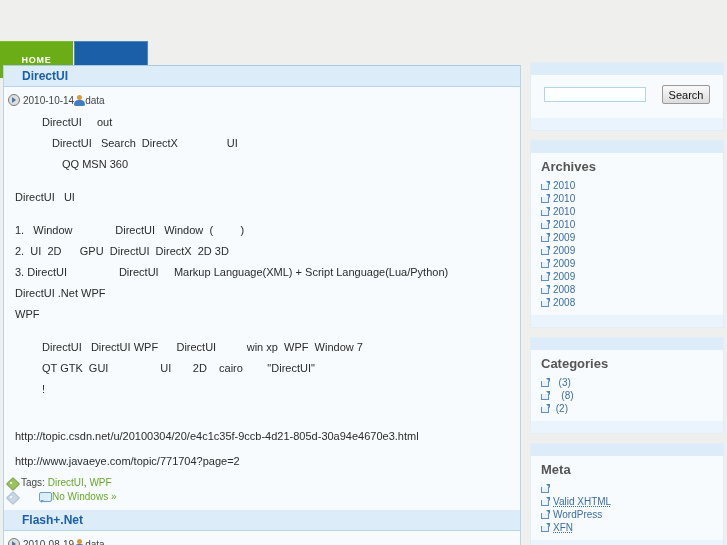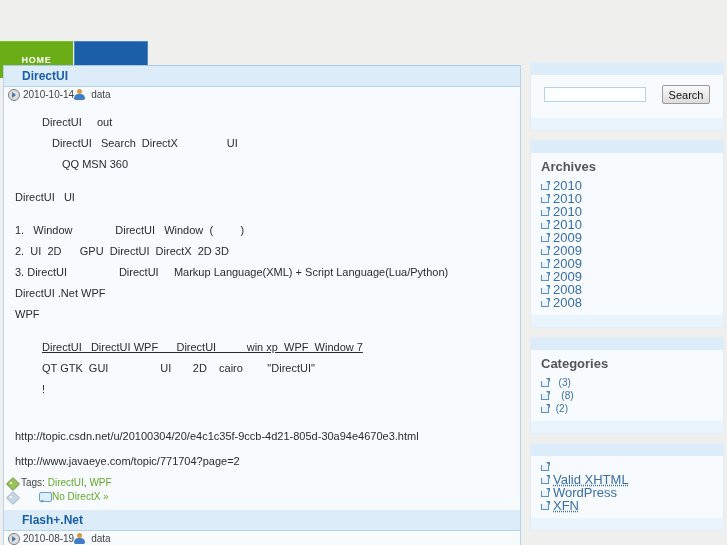--- a/index.html
+++ b/index.html
@@ -85,28 +85,28 @@
     align-items: center;
   }
   .post-title {
     font-size: 12px;
     font-weight: bold;
     color: #1a5fa8;
     text-decoration: none;
   }
   .post-meta {
     display: flex;
-    align-items: flex-start;
+    align-items: flex-end;
     height: 17px;
     padding: 2px 0 0 4px;
     font-size: 10px;
     color: #444;
   }
   .post-meta .date { margin-left: 3px; }
-  .post-meta .author { margin-left: 6px; }
+  .post-meta .author { }
 
   .icon-clock {
     width: 10px; height: 10px;
     border-radius: 50%;
     border: 1px solid #7b7b7b;
     background: #dfdfdf;
     display: inline-block;
     position: relative;
     flex: 0 0 auto;
   }
@@ -270,21 +270,21 @@
   .ext-icon b {
     position: absolute;
     right: 0; top: 0;
     width: 0; height: 0;
     border-top: 4px solid #4f86c2;
     border-left: 4px solid transparent;
   }
   .widget li a {
     color: #3a6ea5;
     text-decoration: none;
-    font-size: 13px;
+    font-size: 10px;
   }
   .widget li .count { color: #3a6ea5; }
   .meta li a.under { text-decoration: underline; text-decoration-style: dotted; }
 
   
   .search-row {
     display: flex;
     align-items: center;
     justify-content: center;
     padding: 6px 0 8px 0;
@@ -343,21 +343,21 @@
         <p class="i3" style="white-space: pre;">QQ MSN 360</p>
         <div class="gap"></div>
         <p class="i0" style="white-space: pre;">DirectUI   UI</p>
         <div class="gap"></div>
         <p class="i0" style="white-space: pre;">1.   Window              DirectUI   Window  (         )</p>
         <p class="i0" style="white-space: pre;">2.  UI  2D      GPU  DirectUI  DirectX  2D 3D</p>
         <p class="i0" style="white-space: pre;">3. DirectUI                 DirectUI     Markup Language(XML) + Script Language(Lua/Python)</p>
         <p class="i0" style="white-space: pre;">DirectUI .Net WPF</p>
         <p class="i0" style="white-space: pre;">WPF</p>
         <div class="gap"></div>
-        <p class="i1" style="white-space: pre; text-decoration: underline;">DirectUI   DirectUI WPF      DirectUI          win xp  WPF  Window 7</p>
+        <p class="i1" style="white-space: pre;">DirectUI   DirectUI WPF      DirectUI          win xp  WPF  Window 7</p>
         <p class="i1" style="white-space: pre;">QT GTK  GUI                 UI       2D    cairo        "DirectUI"</p>
         <p class="i1" style="white-space: pre;">!</p>
         <div class="gap"></div>
         <div class="gap"></div>
         <p class="urlline" style="white-space: pre;">http://topic.csdn.net/u/20100304/20/e4c1c35f-9ccb-4d21-805d-30a94e4670e3.html</p>
         <p class="urlline" style="white-space: pre;">http://www.javaeye.com/topic/771704?page=2</p>
       </div>
       <div class="post-footer">
         <div class="footer-row">
           <span class="tag-icon">
@@ -369,21 +369,21 @@
         </div>
         <div class="footer-row">
           <span class="tag-icon gray">
               <i></i>
               <b></b>
             </span>
           <span class="bubble-icon">
               <i></i>
               <b></b>
             </span>
-          <a class="commentlink" href="#">No DirectX »</a>
+          <a class="commentlink" href="#">No Windows »</a>
         </div>
       </div>
     </div>
 
     <div class="post">
       <div class="post-header">
         <a class="post-title" href="#">Flash+.Net</a>
       </div>
       <div class="post-meta">
         <span class="icon-clock"></span>
@@ -507,20 +507,21 @@
                 <b></b>
               </span><a href="#"></a>&nbsp;<span class="count">(2)</span></li>
         </ul>
       </div>
       <div class="widget-bottom"></div>
     </div>
 
     <div class="widget meta">
       <div class="widget-top"></div>
       <div class="widget-body">
+        <div class="widget-title">Meta</div>
         <ul>
           <li>
               <span class="ext-icon">
                 <i></i>
                 <b></b>
               </span>
               <a href="#"></a>
             </li>
           <li>
               <span class="ext-icon">

